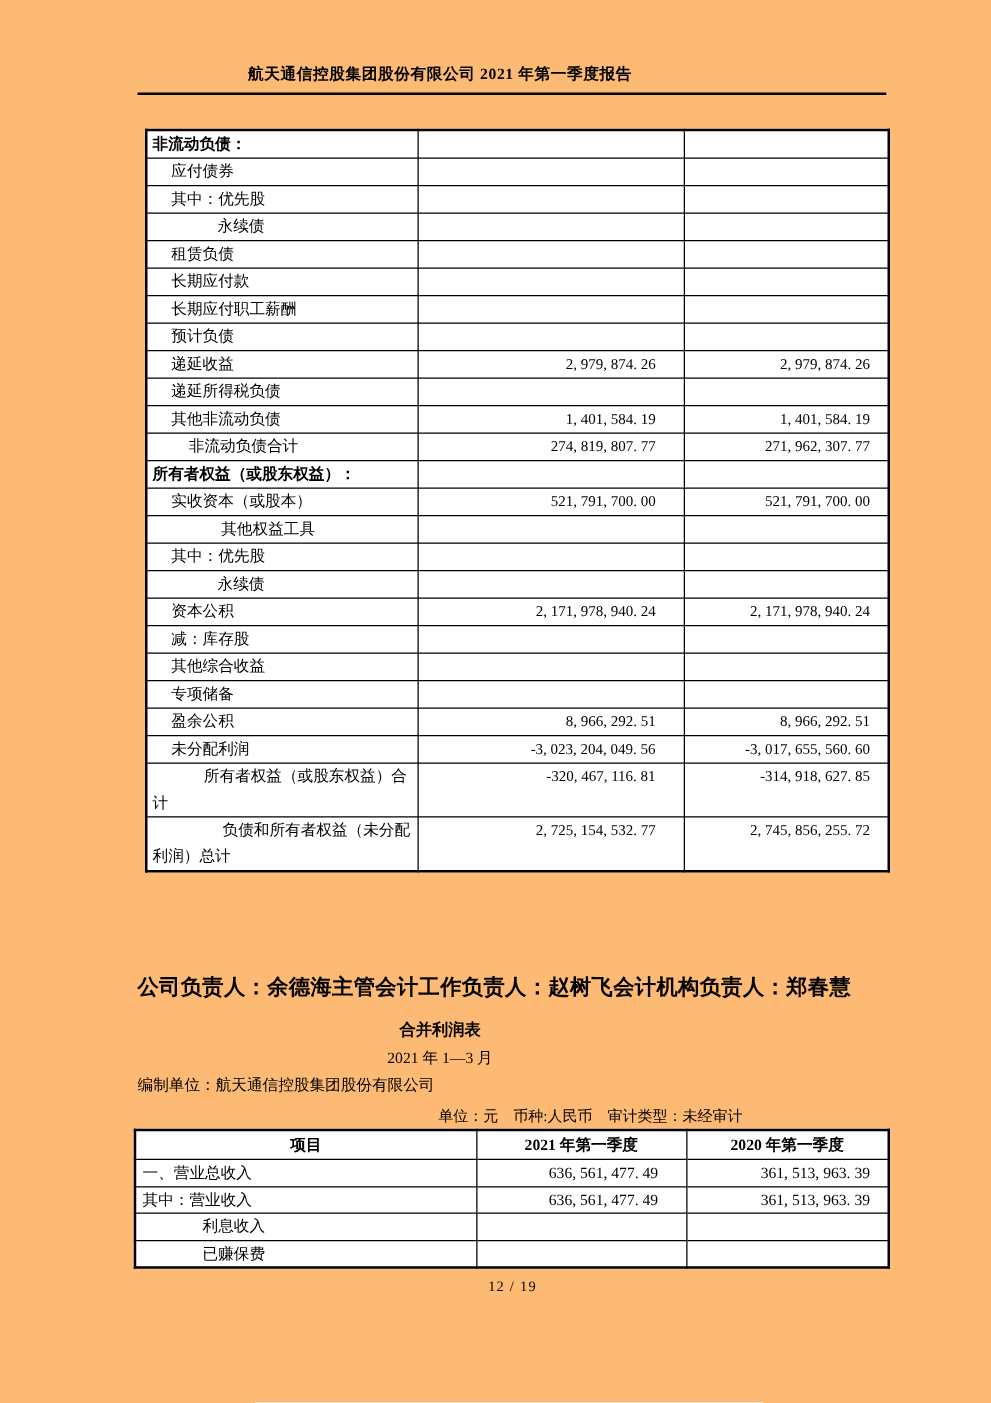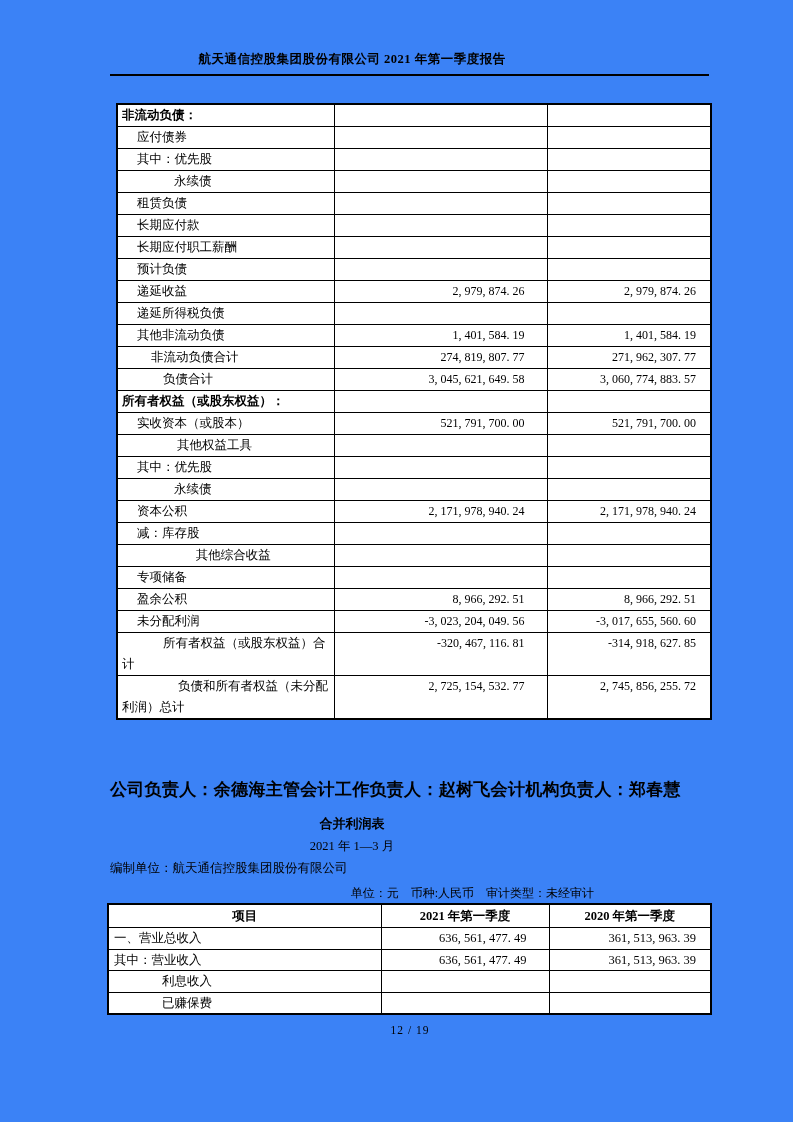--- a/index.html
+++ b/index.html
@@ -2,21 +2,21 @@
 <html><head>
 <meta charset="utf-8">
 <style>
   * { margin: 0; padding: 0; box-sizing: border-box; }
   html, body { background: #ffffff; }
   body {
     width: 793px; height: 1122px; position: relative;
     font-family: "Liberation Serif", "DejaVu Serif", serif;
     color: #000;
   }
-  .page { position: absolute; inset: 0; background: #3b82f6; overflow: hidden; text-decoration: underline; }
+  .page { position: absolute; inset: 0; background: #fdba74; overflow: hidden; text-decoration: underline; }
 
   .doc-header {
     position: absolute; left: 110px; top: 51px; width: 484px;
     text-align: center; font-weight: bold; font-size: 12.5px; letter-spacing: .5px;
   }
   .header-rule {
     position: absolute; left: 110px; top: 74px; width: 599px; height: 2px;
     background: #000;
   }
 
@@ -139,25 +139,20 @@
           <td class="c-label" style="text-indent: 15px;">其他非流动负债</td>
           <td class="c-num">1, 401, 584. 19</td>
           <td class="c-num last">1, 401, 584. 19</td>
         </tr>
         <tr>
           <td class="c-label" style="text-indent: 29px;">非流动负债合计</td>
           <td class="c-num">274, 819, 807. 77</td>
           <td class="c-num last">271, 962, 307. 77</td>
         </tr>
         <tr>
-          <td class="c-label" style="text-indent: 41px;">负债合计</td>
-          <td class="c-num">3, 045, 621, 649. 58</td>
-          <td class="c-num last">3, 060, 774, 883. 57</td>
-        </tr>
-        <tr>
           <td class="c-label bold" style="text-indent: 0px;">所有者权益（或股东权益）：</td>
           <td class="c-num"></td>
           <td class="c-num last"></td>
         </tr>
         <tr>
           <td class="c-label" style="text-indent: 15px;">实收资本（或股本）</td>
           <td class="c-num">521, 791, 700. 00</td>
           <td class="c-num last">521, 791, 700. 00</td>
         </tr>
         <tr>
@@ -179,21 +174,21 @@
           <td class="c-label" style="text-indent: 15px;">资本公积</td>
           <td class="c-num">2, 171, 978, 940. 24</td>
           <td class="c-num last">2, 171, 978, 940. 24</td>
         </tr>
         <tr>
           <td class="c-label" style="text-indent: 15px;">减：库存股</td>
           <td class="c-num"></td>
           <td class="c-num last"></td>
         </tr>
         <tr>
-          <td class="c-label" style="text-indent: 15px; text-align: center;">其他综合收益</td>
+          <td class="c-label" style="text-indent: 15px;">其他综合收益</td>
           <td class="c-num"></td>
           <td class="c-num last"></td>
         </tr>
         <tr>
           <td class="c-label" style="text-indent: 15px;">专项储备</td>
           <td class="c-num"></td>
           <td class="c-num last"></td>
         </tr>
         <tr>
           <td class="c-label" style="text-indent: 15px;">盈余公积</td>

